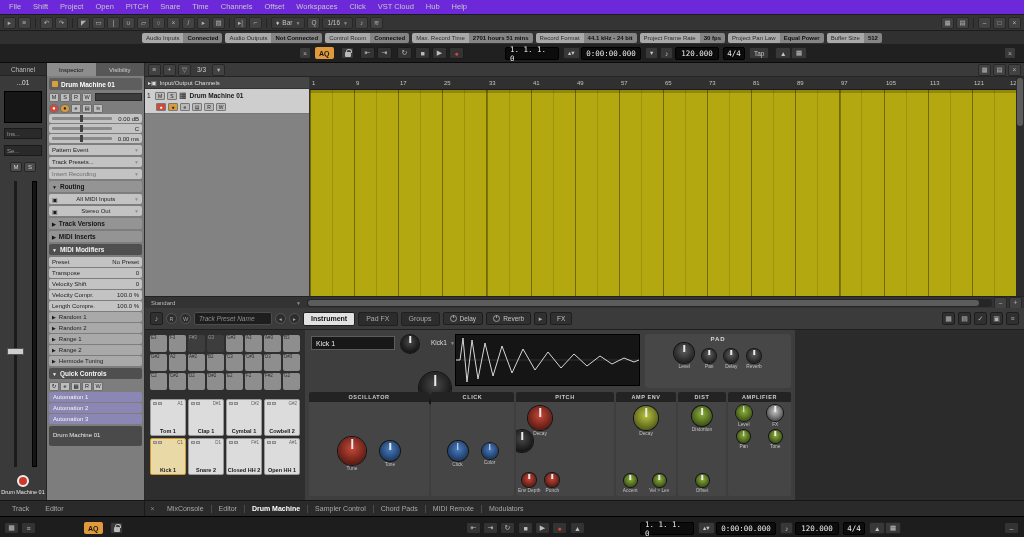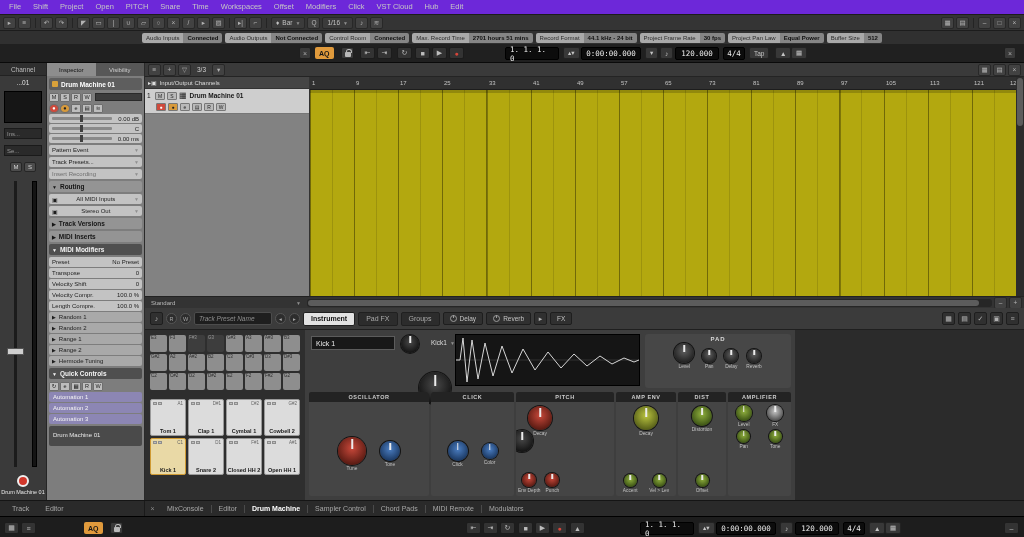--- a/index.html
+++ b/index.html
@@ -169,27 +169,27 @@
 <div id="root">
 
   <div class="menubar">
     <span class="mitem">File</span>
     <span class="mitem">Shift</span>
     <span class="mitem">Project</span>
     <span class="mitem">Open</span>
     <span class="mitem">PITCH</span>
     <span class="mitem">Snare</span>
     <span class="mitem">Time</span>
+    <span class="mitem">Channels</span>
+    <span class="mitem">Offset</span>
     <span class="mitem">Workspaces</span>
-    <span class="mitem">Offset</span>
-    <span class="mitem">Modifiers</span>
     <span class="mitem">Click</span>
     <span class="mitem">VST Cloud</span>
     <span class="mitem">Hub</span>
-    <span class="mitem">Edit</span>
+    <span class="mitem">Help</span>
   </div>
 
   <div class="toolbar">
     <div class="tbtn">▸</div>
     <div class="tbtn">≡</div>
     <div class="tsep"></div>
     <div class="tbtn">↶</div>
     <div class="tbtn">↷</div>
     <div class="tsep"></div>
     <div class="tbtn">◤</div>

